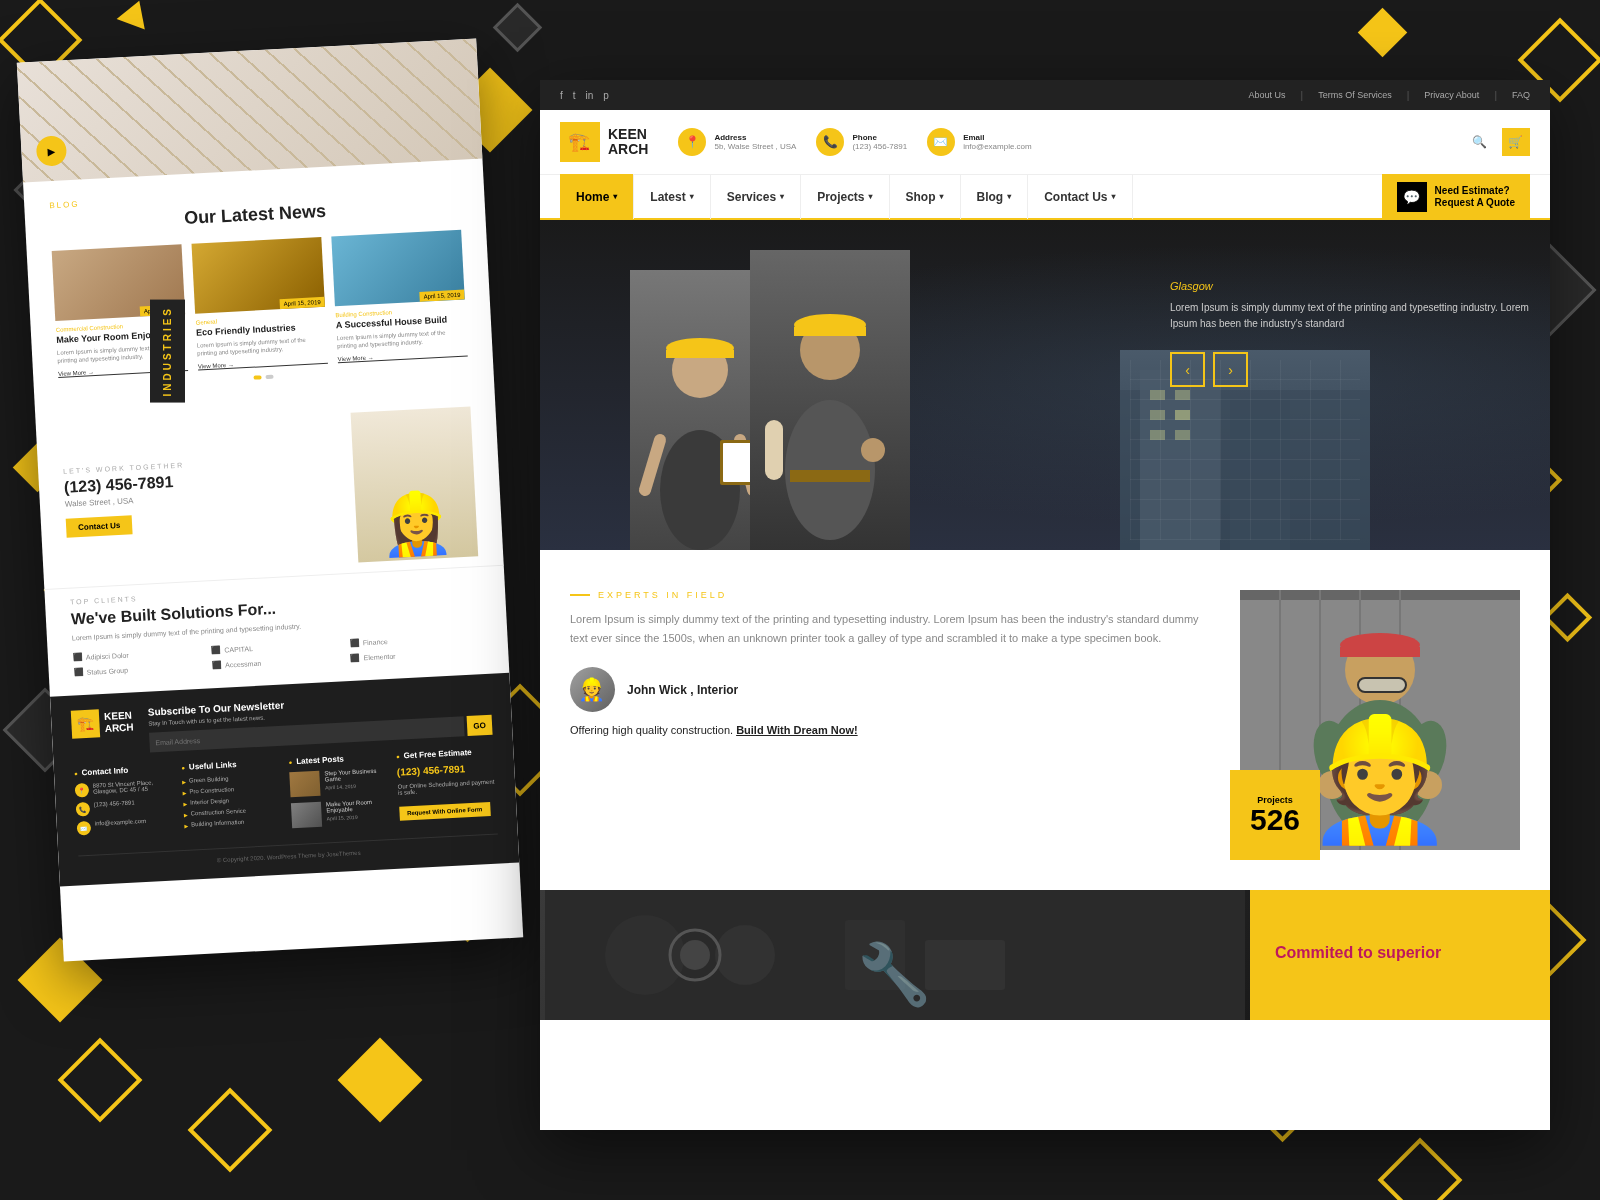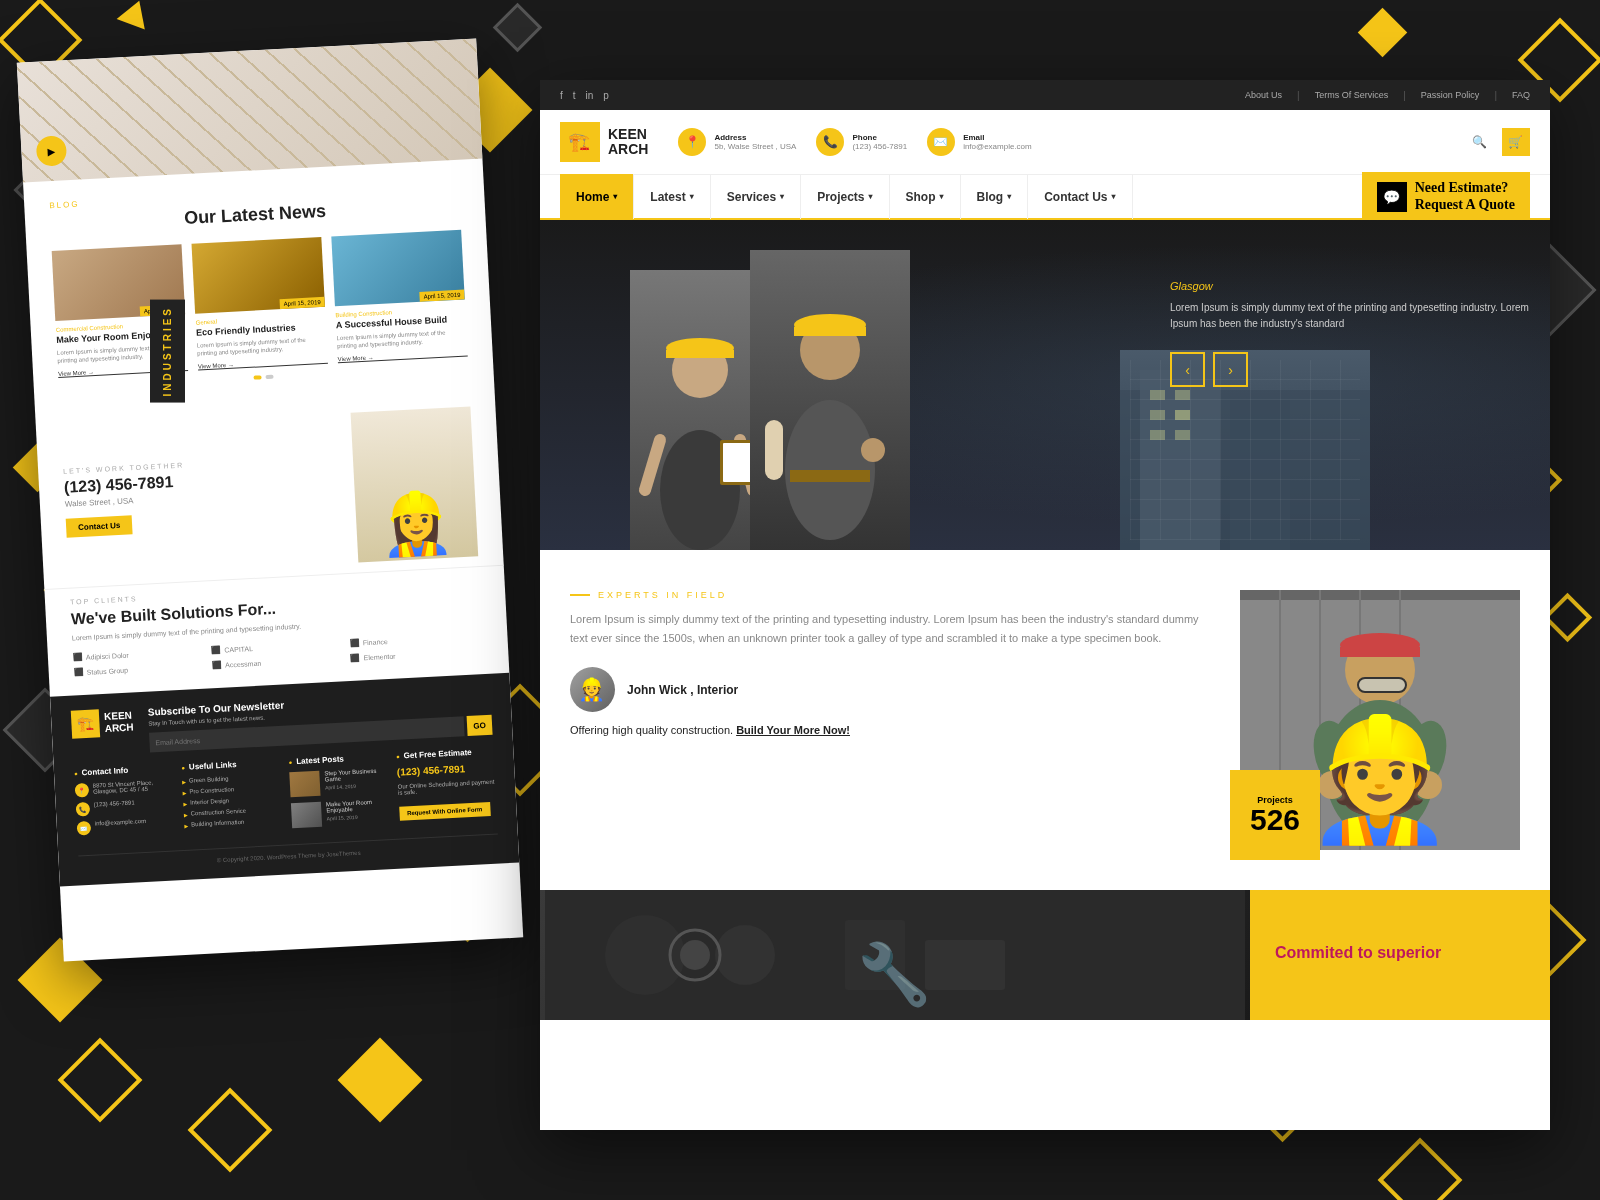--- a/index.html
+++ b/index.html
@@ -496,21 +496,21 @@
     .nav-cta-icon {
       width: 30px;
       height: 30px;
       background: #000;
       display: flex;
       align-items: center;
       justify-content: center;
       font-size: 14px;
       color: #fff;
     }
-    .nav-cta-text { font-size: 14px; font-weight: 700; line-height: 1.2; font-family: Liberation Serif, serif; }
+    .nav-cta-text { font-size: 10px; font-weight: 700; line-height: 1.2; }
 
     
     .hero-section {
       position: relative;
       height: 330px;
       background: linear-gradient(135deg, #2a2a2a 0%, #1a1a2e 50%, #3a3a3a 100%);
       overflow: hidden;
     }
     .hero-bg {
       position: absolute;
@@ -863,21 +863,21 @@
       <span class="social-icon">f</span>
       <span class="social-icon">t</span>
       <span class="social-icon">in</span>
       <span class="social-icon">p</span>
     </div>
     <div class="topbar-links">
       <span class="topbar-link">About Us</span>
       <span class="topbar-sep">|</span>
       <span class="topbar-link">Terms Of Services</span>
       <span class="topbar-sep">|</span>
-      <span class="topbar-link">Passion Policy</span>
+      <span class="topbar-link">Privacy About</span>
       <span class="topbar-sep">|</span>
       <span class="topbar-link">FAQ</span>
     </div>
   </div>
 
   <div class="right-header">
     <div class="logo-area">
       <div class="logo-icon">🏗️</div>
       <div class="logo-text">
         <span>KEEN</span>
@@ -1027,21 +1027,21 @@
 
       <div class="expert-profile">
         <div class="expert-avatar">👷</div>
         <div>
           <div class="expert-name">John Wick , Interior</div>
         </div>
       </div>
 
       <div class="expert-quote">
         <span>Offering high quality construction.</span>
-        <span class="build-link">Build Your More Now!</span>
+        <span class="build-link">Build With Dream Now!</span>
       </div>
     </div>
 
     <div class="experts-image">
       <div class="expert-main-img">
         <svg width="280" height="260" viewBox="0 0 280 260" xmlns="http://www.w3.org/2000/svg">
           <rect width="280" height="260" fill="#888"></rect>
 
           <line x1="0" y1="0" x2="280" y2="0" stroke="#666" stroke-width="20"></line>
           <line x1="40" y1="0" x2="40" y2="260" stroke="#777" stroke-width="2"></line>

